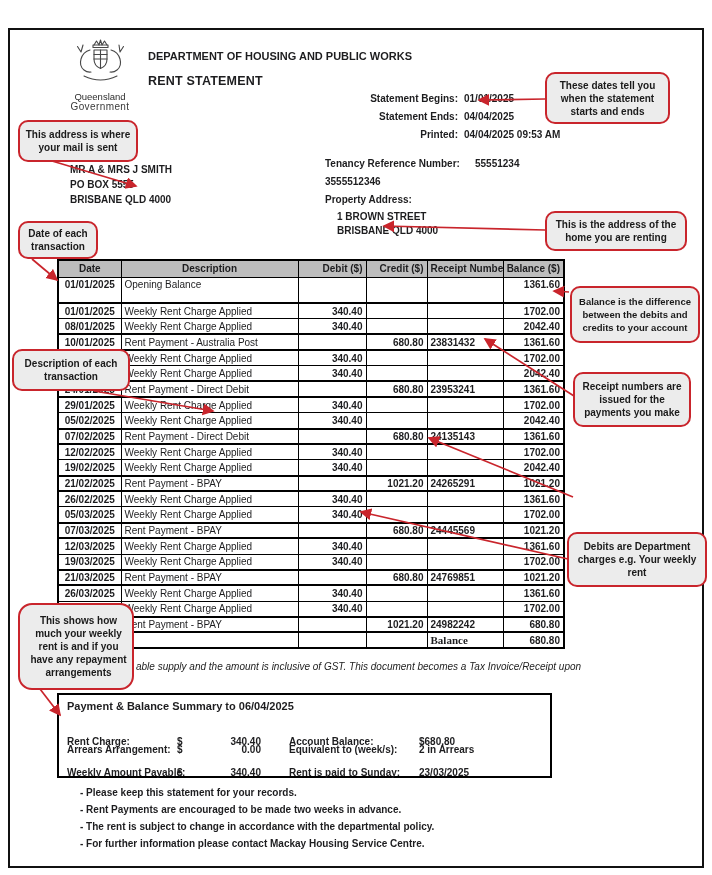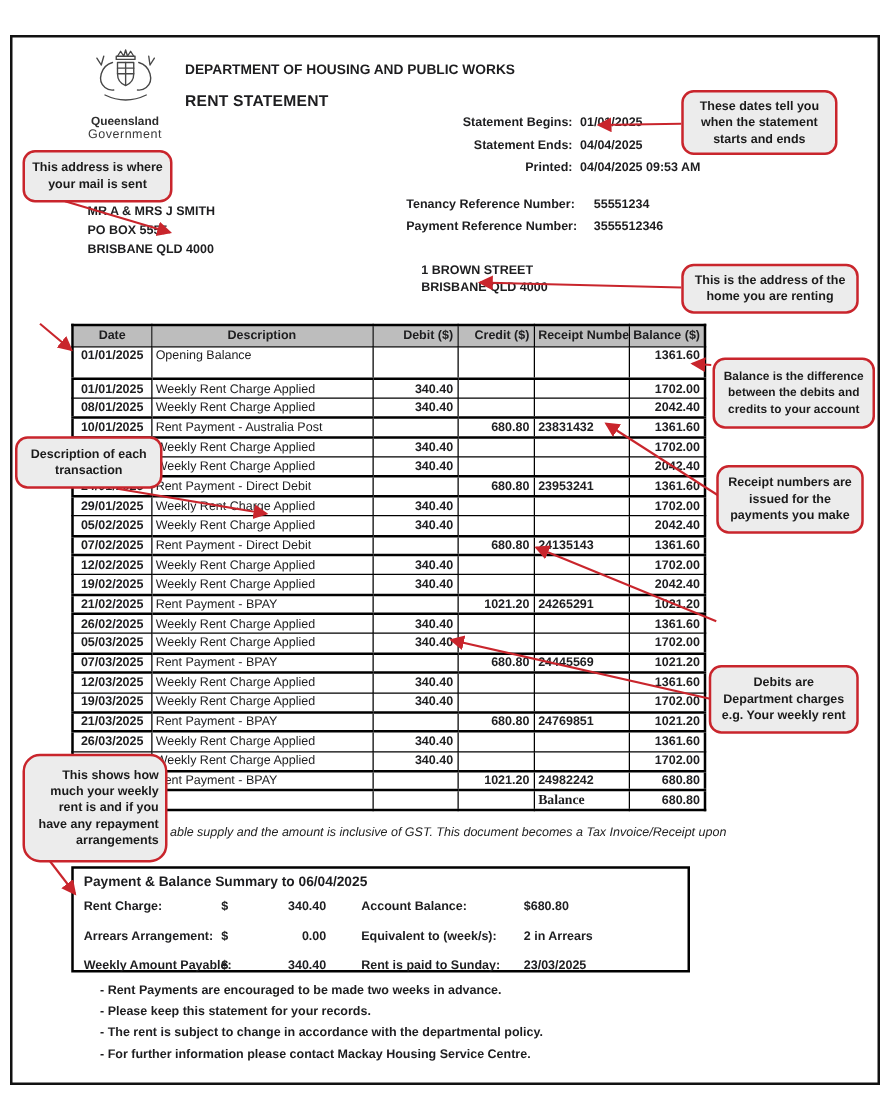--- a/index.html
+++ b/index.html
@@ -3,21 +3,21 @@
 <meta charset="utf-8">
 <style>
   html,body{margin:0;padding:0;background:#fff;}
   .page{position:relative;width:712px;height:875px;background:#fff;overflow:hidden;
         font-family:"Liberation Sans",sans-serif;color:#1d1d1f;}
   .frame{position:absolute;left:8px;top:28px;width:696px;height:840px;
          border:2px solid #111;box-sizing:border-box;}
   .abs{position:absolute;white-space:nowrap;}
   
   .crest{position:absolute;left:56px;top:36px;width:88px;text-align:center;}
-  .crest .l1{font-size:9.5px;font-weight:700;color:#2e2e2e;line-height:10px;}
+  .crest .l1{font-size:9.5px;font-weight:400;color:#2e2e2e;line-height:10px;}
   .crest .l2{font-size:10px;color:#3a3a3a;letter-spacing:.4px;line-height:10px;}
   .dept{left:148px;top:50px;font-size:11px;font-weight:700;text-align:right;}
   .title{left:148px;top:74px;font-size:12.5px;font-weight:700;letter-spacing:.2px;}
   
   .meta{position:absolute;left:330px;top:93px;font-size:10px;font-weight:700;}
   .meta .mrow{display:flex;height:18px;align-items:flex-start;}
   .meta .ml{width:128px;text-align:right;}
   .meta .mv{margin-left:6px;}
   
   .mailaddr{position:absolute;left:70px;top:162px;font-size:10px;font-weight:700;line-height:15px;}
@@ -111,22 +111,25 @@
       <div>PO BOX 5555</div>
       <div>BRISBANE QLD 4000</div>
     </div>
 
   <div class="tenancy">
       <div class="trow">
         <span class="tl">Tenancy Reference Number:</span>
         <span class="tv">55551234</span>
       </div>
       <div class="trow">
-        <span class="tl">Payment Reference Number:</span>
         <span class="tv">3555512346</span>
+      </div>
+      <div class="trow">
+        <span class="tl">Property Address:</span>
+        <span class="tv"></span>
       </div>
     </div>
   <div class="propaddr">
       <div>1 BROWN STREET</div>
       <div>BRISBANE QLD 4000</div>
     </div>
 
   <div class="txn-wrap">
     <table class="txn">
       <colgroup>
@@ -333,21 +336,21 @@
             <td class="c-balance">680.80</td>
           </tr>
         </tbody>
     </table>
   </div>
 
   <div class="abs disclaimer">able supply and the amount is inclusive of GST. This document becomes a Tax Invoice/Receipt upon</div>
 
   <div class="sumbox">
     <div class="sumtitle">Payment &amp; Balance Summary to 06/04/2025</div>
-  <div class="sumrow" style="top: 25px;">
+  <div class="sumrow" style="top: 41px;">
         <span class="sl">Rent Charge:</span>
         <span class="sc">$</span>
         <span class="sa">340.40</span>
         <span class="srl">Account Balance:</span>
         <span class="srv">$680.80</span>
       </div>
       <div class="sumrow" style="top: 49px;">
         <span class="sl">Arrears Arrangement:</span>
         <span class="sc">$</span>
         <span class="sa">0.00</span>
@@ -357,34 +360,35 @@
       <div class="sumrow" style="top: 72px;">
         <span class="sl">Weekly Amount Payable:</span>
         <span class="sc">$</span>
         <span class="sa">340.40</span>
         <span class="srl">Rent is paid to Sunday:</span>
         <span class="srv">23/03/2025</span>
       </div>
     </div>
 
   <div class="notes">
+      <div>- Please keep this statement for your records.</div>
       <div>- Rent Payments are encouraged to be made two weeks in advance.</div>
-      <div>- Please keep this statement for your records.</div>
       <div>- The rent is subject to change in accordance with the departmental policy.</div>
       <div>- For further information please contact Mackay Housing Service Centre.</div>
     </div>
 
   <div class="callout" style="left:545px;top:72px;width:125px;height:52px;">These dates tell you when the statement starts and ends</div>
   <div class="callout" style="left:18px;top:120px;width:120px;height:42px;">This address is where your mail is sent</div>
   <div class="callout" style="left:545px;top:211px;width:142px;height:40px;">This is the address of the home you are renting</div>
+  <div class="callout" style="left:18px;top:221px;width:80px;height:38px;">Date of each transaction</div>
   <div class="callout" style="left:12px;top:349px;width:118px;height:42px;">Description of each transaction</div>
   <div class="callout" style="left:570px;top:286px;width:130px;height:57px;font-size:9.5px;">Balance is the difference between the debits and credits to your account</div>
   <div class="callout" style="left:573px;top:372px;width:118px;height:55px;">Receipt numbers are issued for the payments you make</div>
-  <div class="callout" style="left:567px;top:532px;width:120px;height:55px;">Debits are Department charges e.g. Your weekly rent</div>
-  <div class="callout" style="left:18px;top:603px;width:116px;height:87px;border-radius:14px;justify-content:flex-start;text-align:right;padding-left:10px;">This shows how much your weekly rent is and if you have any repayment arrangements</div>
+  <div class="callout" style="left:567px;top:532px;width:140px;height:55px;">Debits are Department charges e.g. Your weekly rent</div>
+  <div class="callout" style="left:18px;top:603px;width:116px;height:87px;border-radius:14px;justify-content:flex-start;text-align:center;padding-left:10px;">This shows how much your weekly rent is and if you have any repayment arrangements</div>
 
   <svg class="arrows" width="712" height="875">
     <defs>
       <marker id="ah" markerWidth="8" markerHeight="8" refX="6" refY="3.5" orient="auto">
         <path d="M0 0 L7 3.5 L0 7 z" fill="#c9252c"></path>
       </marker>
     </defs>
     <g stroke="#c9252c" stroke-width="1.7" fill="none">
       <line x1="545" y1="99" x2="479" y2="100" marker-end="url(#ah)"></line>
       <line x1="52" y1="161" x2="136" y2="186" marker-end="url(#ah)"></line>

